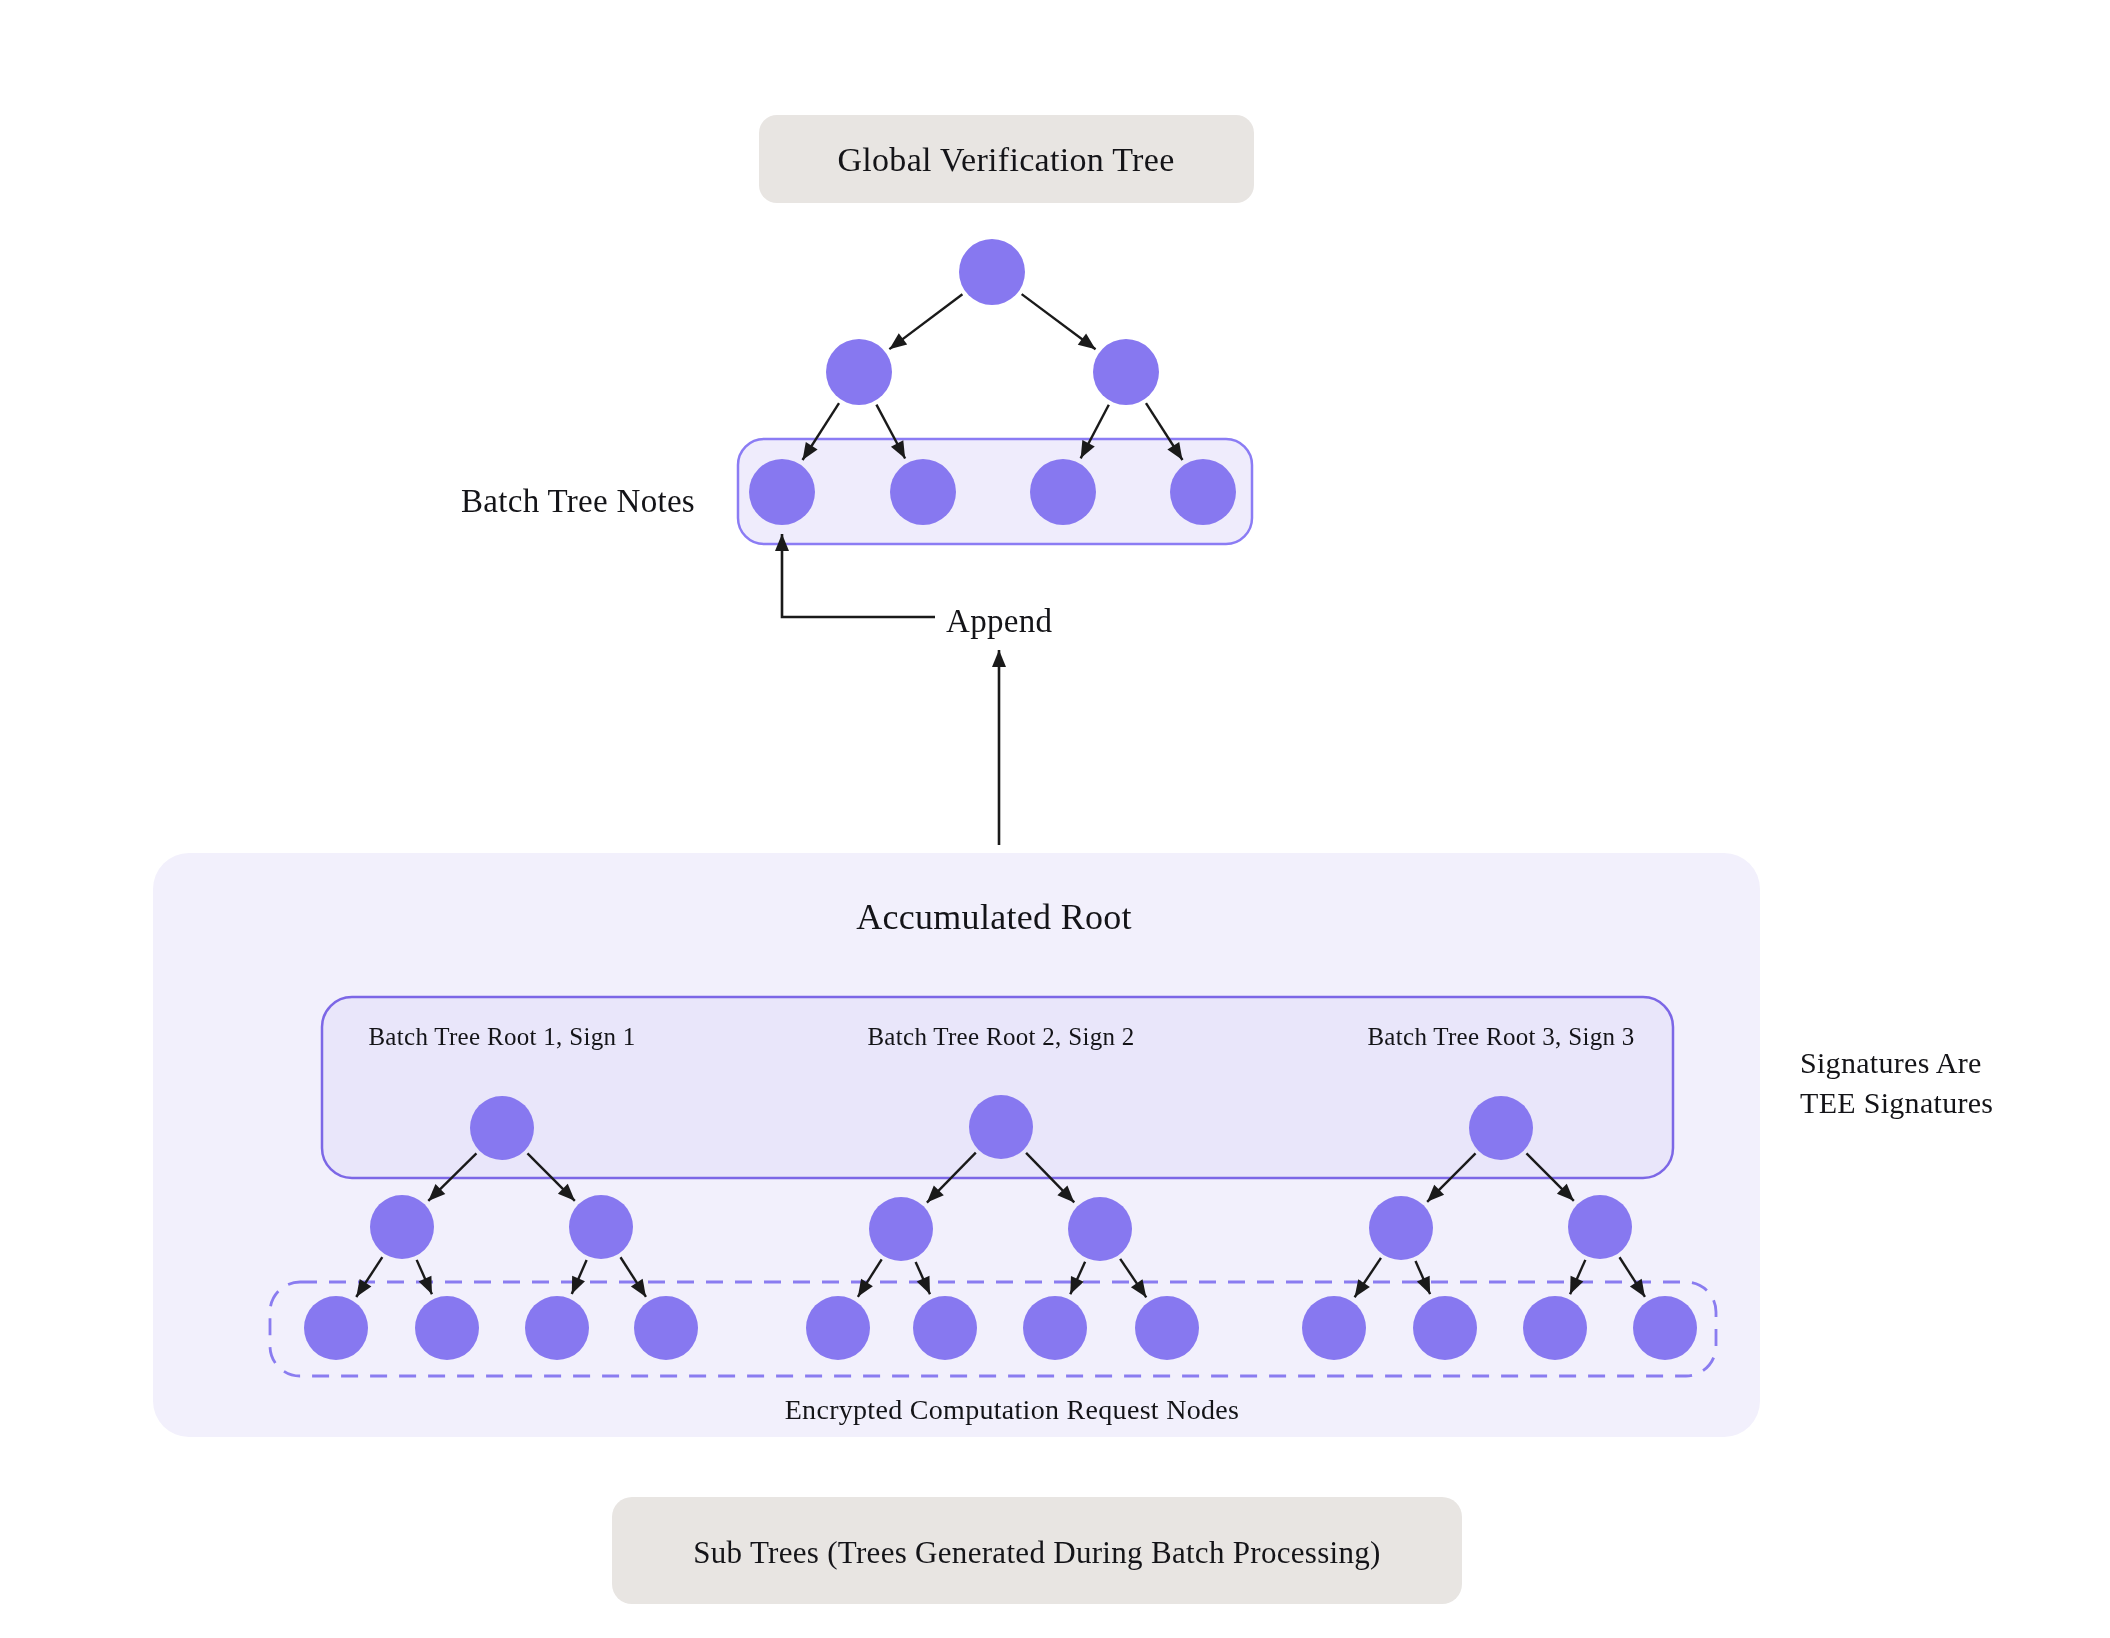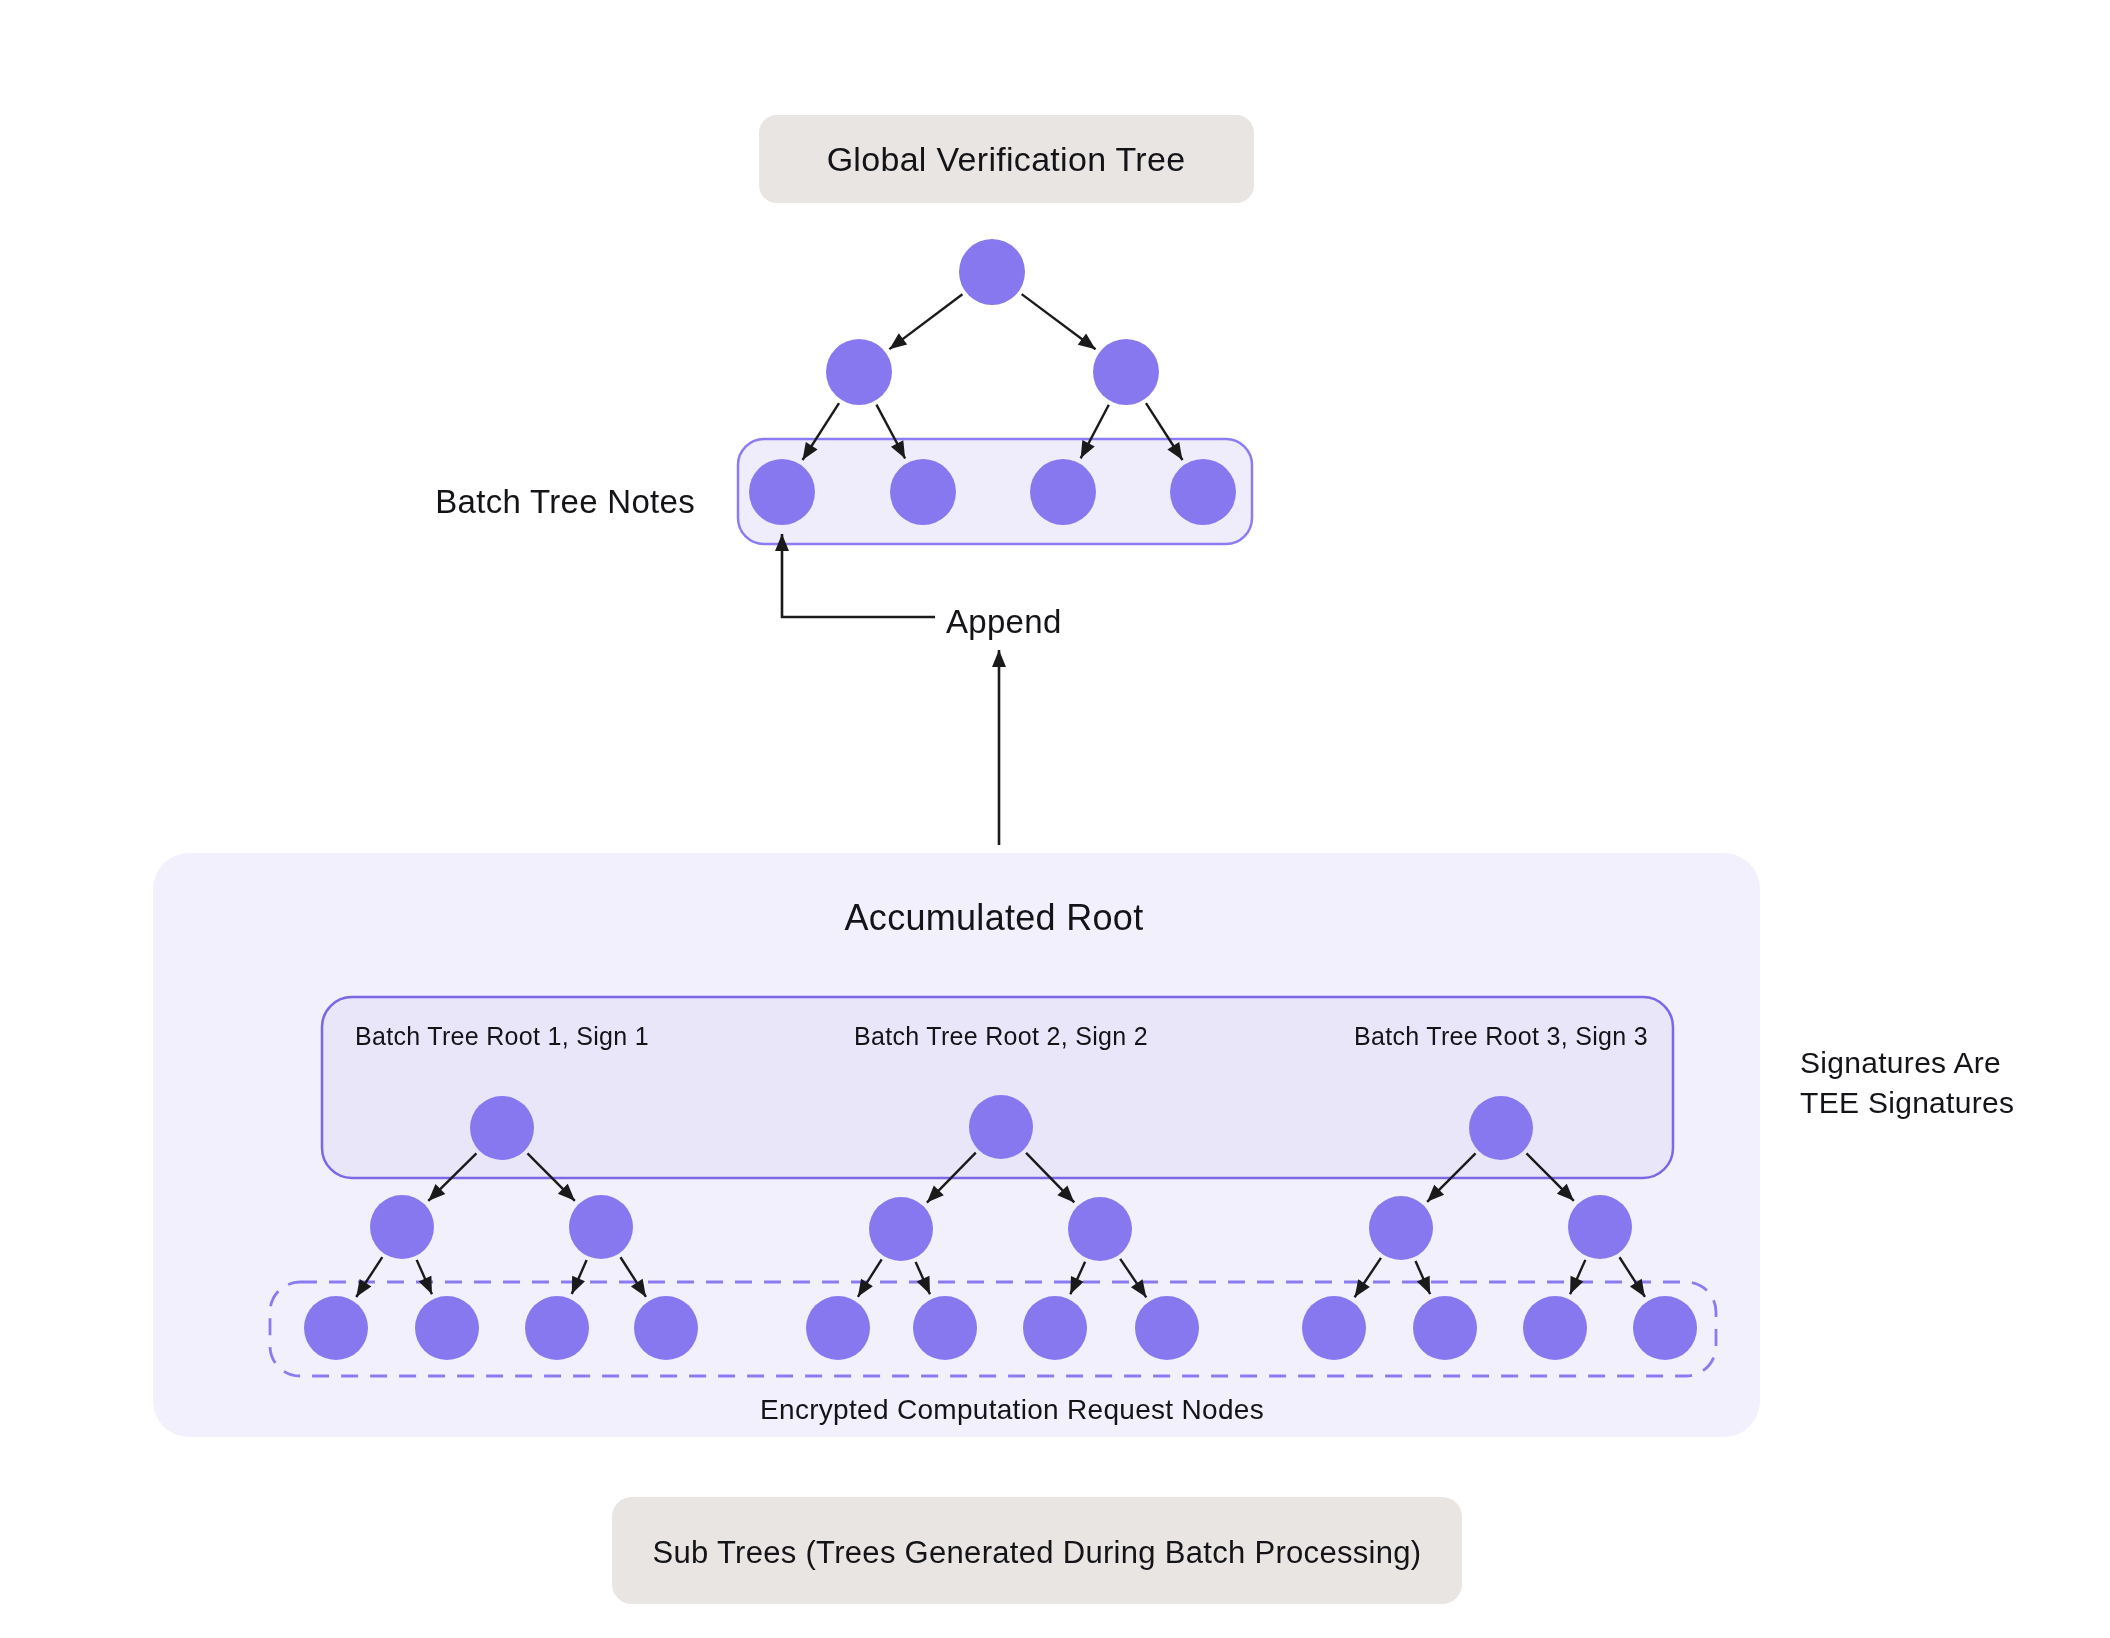--- a/index.html
+++ b/index.html
@@ -1,17 +1,17 @@
 <!DOCTYPE html>
 <html><head>
 <meta charset="utf-8">
 <style>
   html,body{margin:0;padding:0;background:#ffffff;}
   #stage{position:relative;width:2110px;height:1638px;background:#ffffff;
-         font-family:Liberation Sans, sans-serif;}
+         font-family:Liberation Serif, serif;}
   svg{display:block;}
   .box-gray{fill:#e8e5e2;}
   .box-outer{fill:#f2f0fc;}
   .box-inner{fill:#e9e6fa;stroke:#7c67e6;stroke-width:2.5;}
   .box-batch{fill:#efecfc;stroke:#8b7cf4;stroke-width:2.5;}
   .box-dashed{fill:none;stroke:#8a7cf0;stroke-width:2.8;stroke-dasharray:17 12;}
   .ann-arrow{fill:none;stroke:#1a1a1a;stroke-width:2.6;}
   text{fill:#141418;font-weight:500;letter-spacing:0.3px;}
   .t-title{font-size:34px;}
   .t-big{font-size:36px;}

